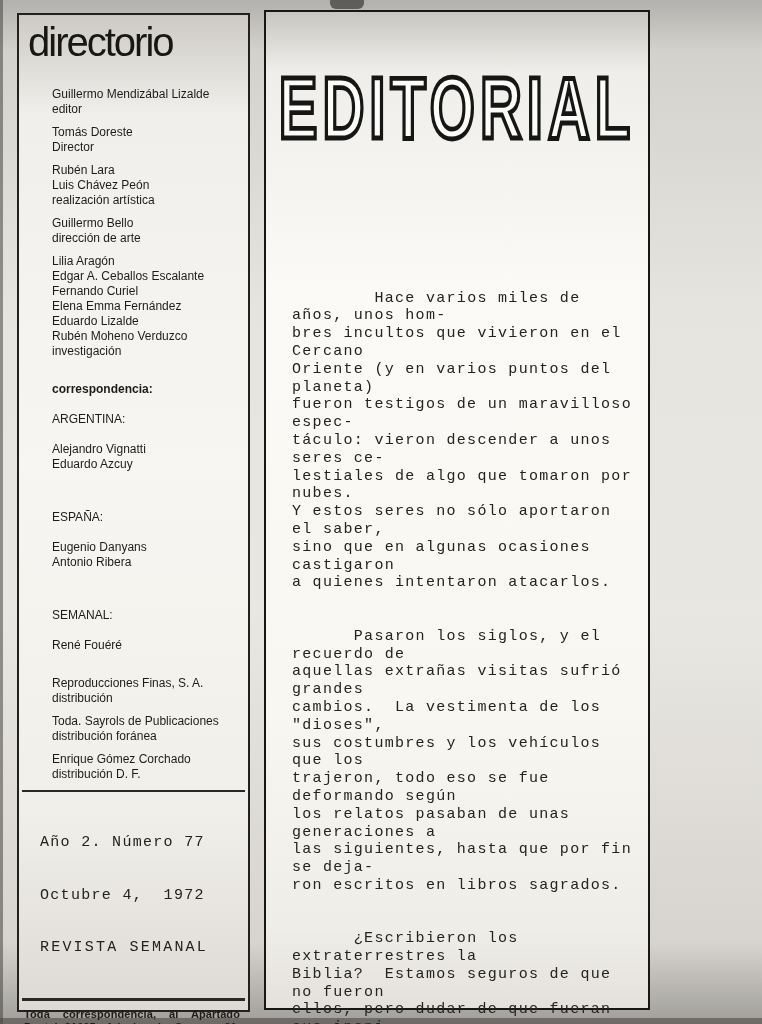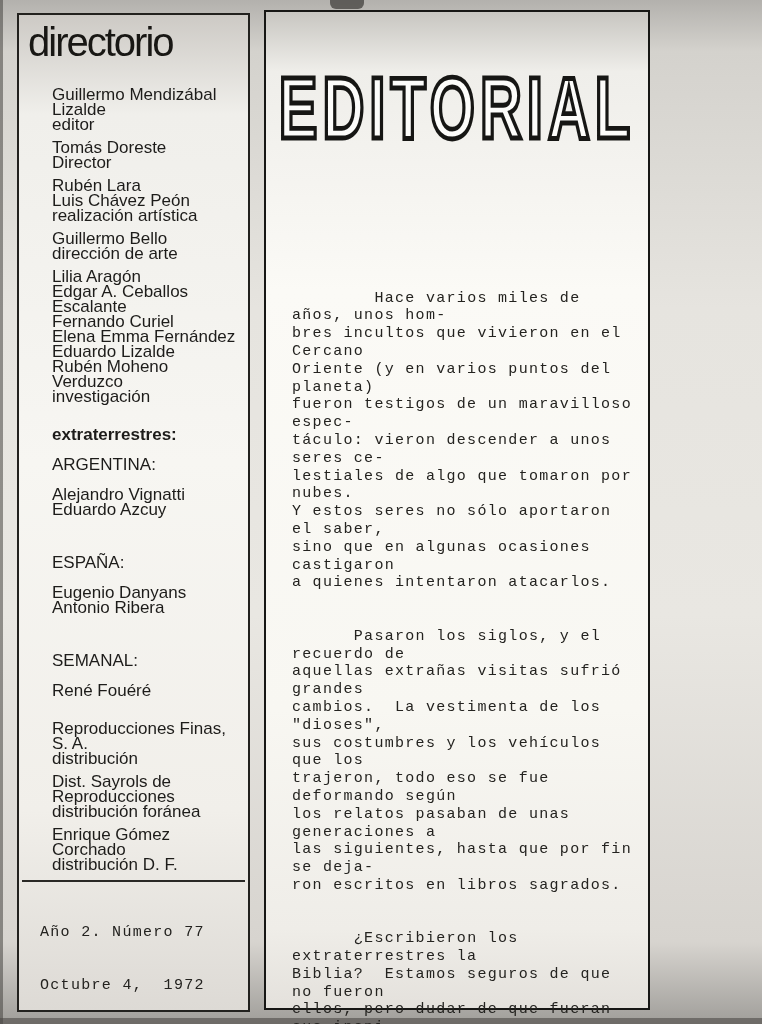--- a/index.html
+++ b/index.html
@@ -21,21 +21,21 @@
   .sidebar {
     position:absolute; left:17px; top:13px; width:233px; height:999px;
     box-sizing:border-box; border:2.5px solid #22211e;
     background:linear-gradient(180deg,#cdcac5 0%,#f0efeb 10%,#f7f6f2 45%,#f1efea 80%,#dddad5 100%);
     padding:4px 0 0 0;
   }
   .dir-title {
     font-size:40px; font-weight:400; letter-spacing:-2px; line-height:42px;
     margin:2px 0 24px 9px; color:#181714;
   }
-  .staff { padding:0 6px 0 33px; font-size:17px; line-height:15px; }
+  .staff { padding:0 6px 0 33px; font-size:12px; line-height:15px; }
   .entry { margin:0 0 8px 0; }
   .entry .names { white-space:pre-line; font-weight:normal; }
   .entry .role { font-weight:normal; }
   .cgroup { margin:0 0 8px 0; white-space:pre-line; }
   .clabel { font-weight:bold; }
 
   .rule { border-top:2px solid #2a2926; margin:0 3px; }
   .rule.thick { border-top-width:3px; }
   .issue {
     font-family:"Liberation Mono", monospace; font-size:15px; line-height:17.5px;
@@ -102,41 +102,41 @@
         <div class="names">Lilia Aragón
 Edgar A. Ceballos Escalante
 Fernando Curiel
 Elena Emma Fernández
 Eduardo Lizalde
 Rubén Moheno Verduzco</div>
         <div class="role">investigación</div>
       </div>
 
       <div class="cgroup">
-        <div class="clabel">extraterrestres:</div>
+        <div class="clabel">correspondencia:</div>
         <div class="names">ARGENTINA:</div>
         <div class="names">Alejandro Vignatti
 Eduardo Azcuy</div>
       </div>
       <div class="cgroup">
         <div class="names">ESPAÑA:</div>
         <div class="names">Eugenio Danyans
 Antonio Ribera</div>
       </div>
       <div class="cgroup">
         <div class="names">SEMANAL:</div>
         <div class="names">René Fouéré</div>
       </div>
 
       <div class="entry">
         <div class="names">Reproducciones Finas, S. A.</div>
         <div class="role">distribución</div>
       </div>
       <div class="entry">
-        <div class="names">Dist. Sayrols de Reproducciones</div>
+        <div class="names">Toda. Sayrols de Publicaciones</div>
         <div class="role">distribución foránea</div>
       </div>
       <div class="entry">
         <div class="names">Enrique Gómez Corchado</div>
         <div class="role">distribución D. F.</div>
       </div>
     </div>
 
     <div class="rule"></div>
     <div class="issue">

